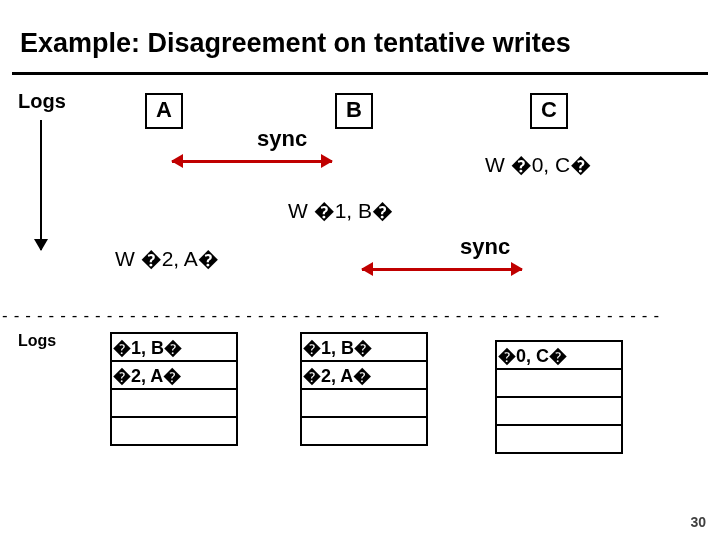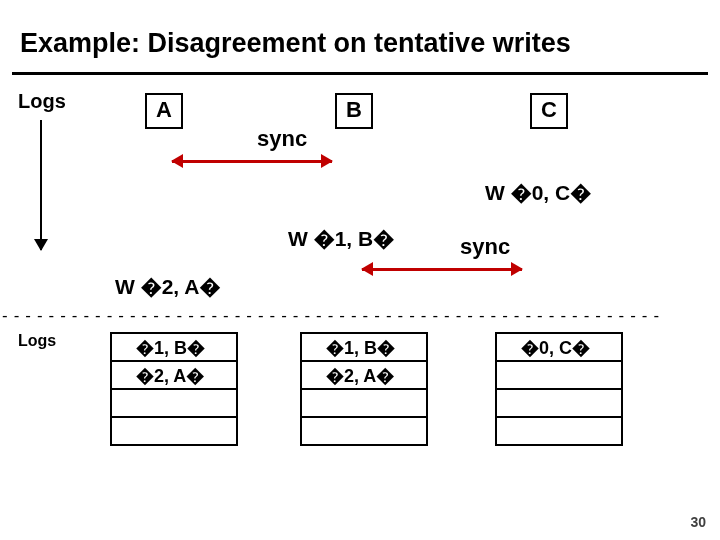--- a/index.html
+++ b/index.html
@@ -93,23 +93,22 @@
   }
   .sync-arrow .head-r {
     right: -1px;
     border-top: 7px solid transparent;
     border-bottom: 7px solid transparent;
     border-left: 12px solid #c00000;
   }
   .ev {
     position: absolute;
     font-size: 21px;
-    font-weight: bold;
+    font-weight: normal;
     white-space: nowrap;
-    margin-top: 28px;
   }
   .dash-sep {
     position: absolute;
     left: 0;
     top: 306px;
     width: 720px;
     font-family: monospace;
     font-size: 16px;
     letter-spacing: 2px;
     white-space: nowrap;
@@ -125,21 +124,21 @@
   .log-table {
     position: absolute;
     border-collapse: collapse;
     width: 128px;
   }
   .log-table td {
     border: 2px solid #000;
     height: 26px;
     font-size: 18px;
     font-weight: bold;
-    padding: 0 24px;
+    padding: 0 1px;
     white-space: nowrap;
   }
   .pagenum {
     position: absolute;
     right: 14px;
     bottom: 10px;
     font-size: 14px;
     font-weight: bold;
     color: #404040;
   }
@@ -208,21 +207,21 @@
         </tr>
     <tr>
           <td></td>
         </tr>
     <tr>
           <td></td>
         </tr>
   </tbody>
     </table>
 
-  <table class="log-table" style="left:495px; top:332px;">
+  <table class="log-table" style="left:495px; top:340px;">
     <tbody>
         <tr>
           <td>�0, C�</td>
         </tr>
     <tr>
           <td></td>
         </tr>
     <tr>
           <td></td>
         </tr>

